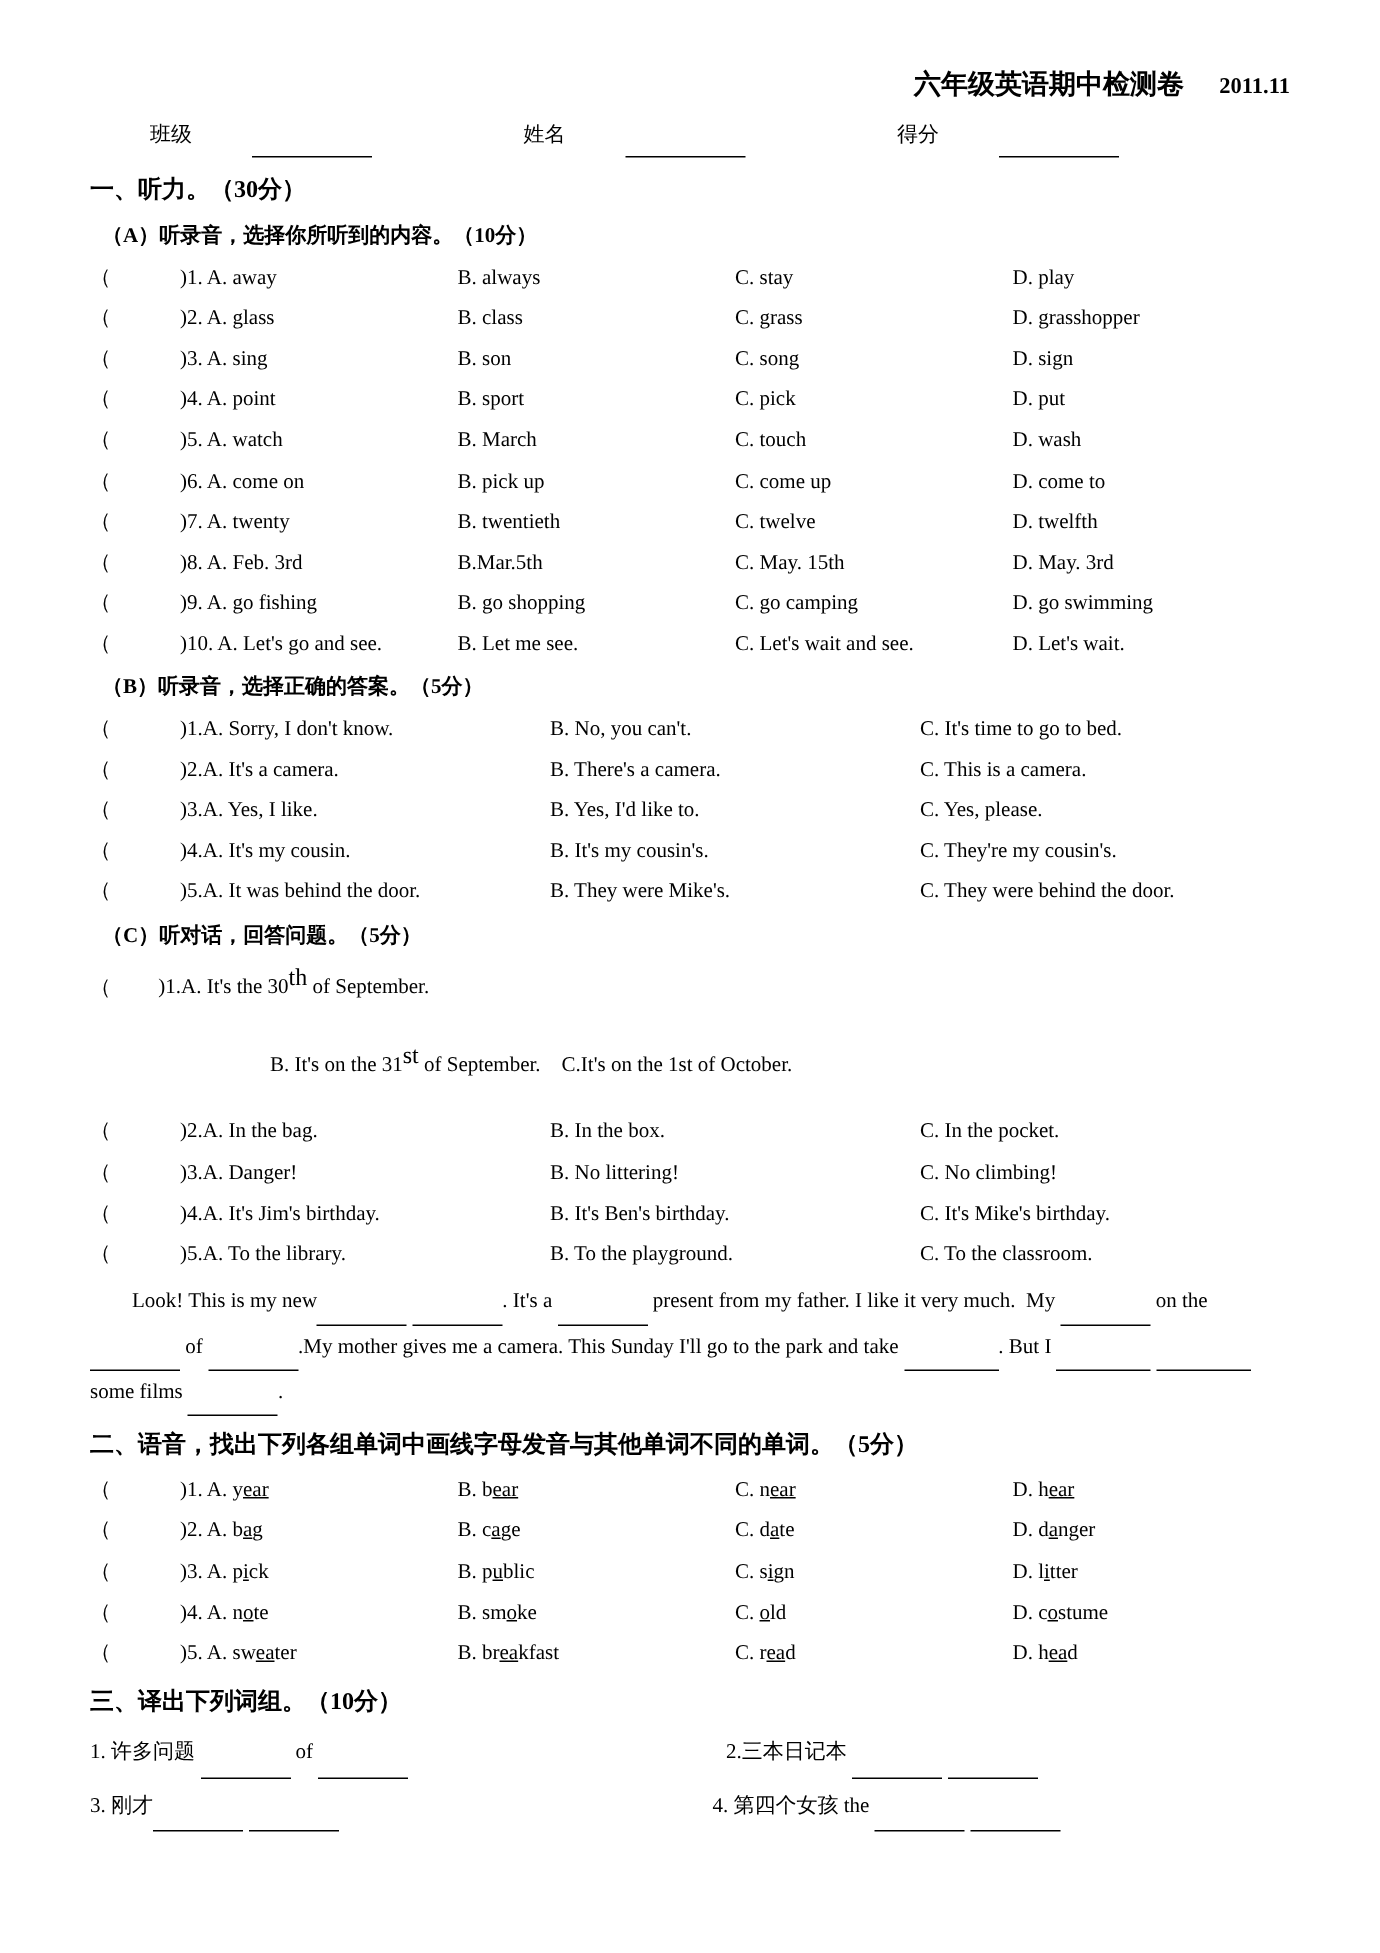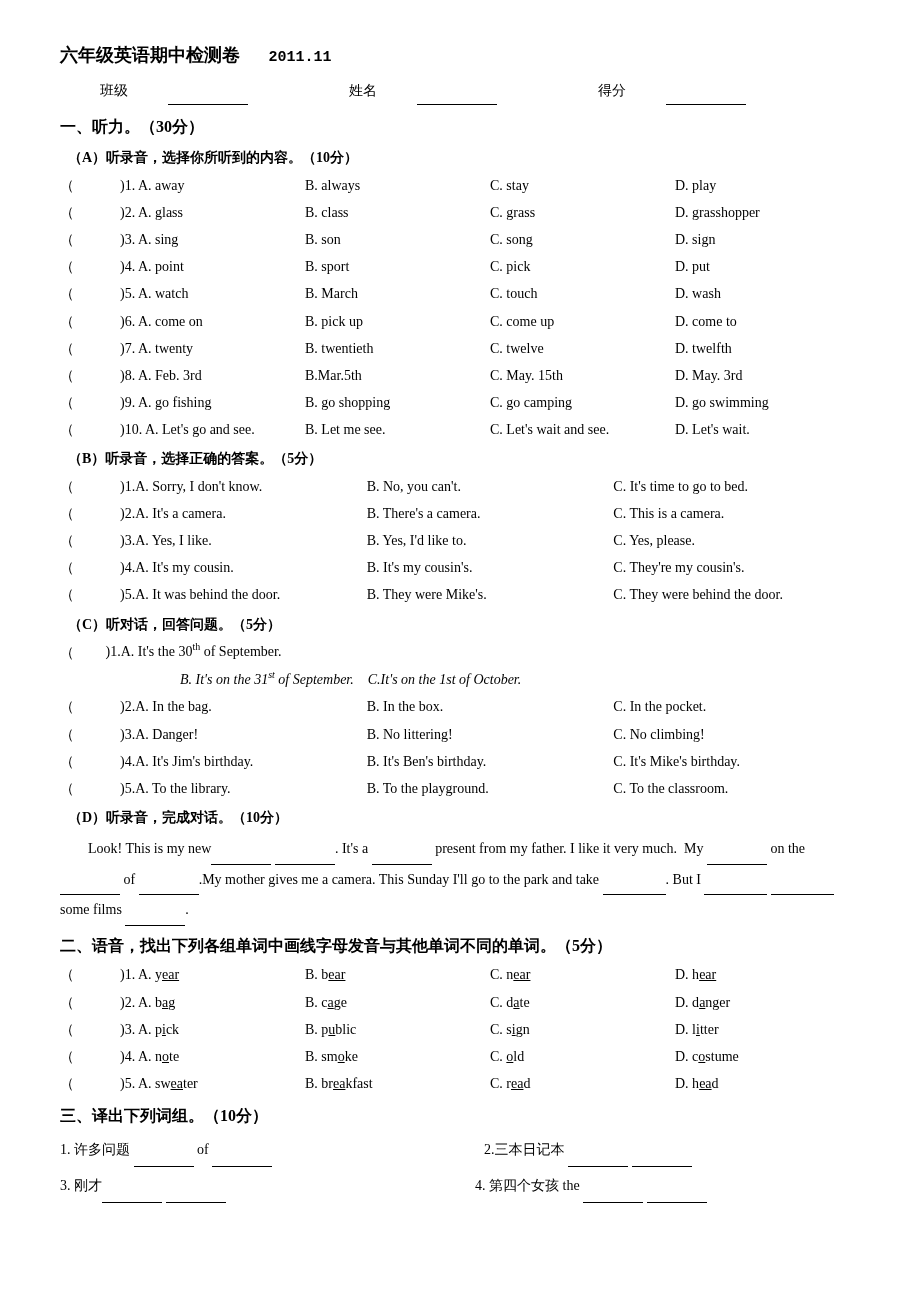--- a/index.html
+++ b/index.html
@@ -7,23 +7,22 @@
       background: #fff;
       font-family: "SimSun", "宋体", serif;
       font-size: 14px;
       color: #000;
       width: 920px;
       min-height: 1302px;
       padding: 40px 60px;
       line-height: 1.8;
     }
     .title-area {
-      text-align: left;
+      text-align: right;
       margin-bottom: 6px;
-      font-family: Liberation Mono, monospace;
     }
     .main-title {
       font-size: 18px;
       font-weight: bold;
       display: inline-block;
     }
     .date-label {
       font-size: 15px;
       font-weight: bold;
       margin-left: 20px;
@@ -52,21 +51,21 @@
     }
     .fill-blank {
       display: inline-block;
       border-bottom: 1px solid #000;
       min-width: 60px;
     }
     .bold { font-weight: bold; }
     .underline-text {
       text-decoration: underline;
     }
-    sup { font-size: 10px; }
+    sup { font-size: 16px; }
     .q-row-4col {
       display: grid;
       grid-template-columns: 60px 1fr 1fr 1fr 1fr;
       line-height: 1.8;
       margin: 2px 0;
     }
     .q-row-3col {
       display: grid;
       grid-template-columns: 60px 1fr 1fr 1fr;
       line-height: 1.8;
@@ -204,21 +203,21 @@
       </div>
     </div>
 
     <div>
       <div class="sub-section">（C）听对话，回答问题。（5分）</div>
 
       <div style="line-height:1.8; margin: 2px 0;">
         <span>（&nbsp;&nbsp;&nbsp;&nbsp;&nbsp;&nbsp;&nbsp;&nbsp;</span>
         <span>)1.A. It's the 30<sup>th</sup> of September.</span>
       </div>
-      <div style="line-height:1.8; margin: 2px 0; padding-left: 120px; font-style: italic;">
+      <div style="line-height:1.8; margin: 19px 0; padding-left: 120px;">
         <span>B. It's on the 31<sup>st</sup> of September.&nbsp;&nbsp;&nbsp;&nbsp;C.It's on the 1st of October.</span>
       </div>
 
       <div class="q-row-3col">
         <span>（&nbsp;&nbsp;&nbsp;&nbsp;</span>
         <span>)2.A. In the bag.</span>
         <span>B. In the box.</span>
         <span>C. In the pocket.</span>
       </div>
       <div class="q-row-3col">
@@ -235,21 +234,20 @@
       </div>
       <div class="q-row-3col">
         <span>（&nbsp;&nbsp;&nbsp;&nbsp;</span>
         <span>)5.A. To the library.</span>
         <span>B. To the playground.</span>
         <span>C. To the classroom.</span>
       </div>
     </div>
 
     <div>
-      <div class="sub-section">（D）听录音，完成对话。（10分）</div>
       <div style="line-height: 2.1; margin: 4px 0; text-indent: 2em;">
         <span>Look! This is my new<span class="fill-blank">&nbsp;&nbsp;&nbsp;&nbsp;&nbsp;&nbsp;&nbsp;&nbsp;</span> <span class="fill-blank">&nbsp;&nbsp;&nbsp;&nbsp;&nbsp;&nbsp;&nbsp;&nbsp;</span>. It's a <span class="fill-blank">&nbsp;&nbsp;&nbsp;&nbsp;&nbsp;&nbsp;&nbsp;&nbsp;</span> present from my father. I like it very much.&nbsp; My <span class="fill-blank">&nbsp;&nbsp;&nbsp;&nbsp;&nbsp;&nbsp;&nbsp;&nbsp;</span> on the <span class="fill-blank">&nbsp;&nbsp;&nbsp;&nbsp;&nbsp;&nbsp;&nbsp;&nbsp;</span> of <span class="fill-blank">&nbsp;&nbsp;&nbsp;&nbsp;&nbsp;&nbsp;&nbsp;&nbsp;</span>.My mother gives me a camera. This Sunday I'll go to the park and take <span class="fill-blank">&nbsp;&nbsp;&nbsp;&nbsp;&nbsp;&nbsp;&nbsp;&nbsp;&nbsp;&nbsp;</span>. But I <span class="fill-blank">&nbsp;&nbsp;&nbsp;&nbsp;&nbsp;&nbsp;&nbsp;&nbsp;&nbsp;&nbsp;</span> <span class="fill-blank">&nbsp;&nbsp;&nbsp;&nbsp;&nbsp;&nbsp;&nbsp;&nbsp;&nbsp;&nbsp;</span> some films <span class="fill-blank">&nbsp;&nbsp;&nbsp;&nbsp;&nbsp;&nbsp;&nbsp;&nbsp;</span>.</span>
       </div>
     </div>
   </div>
 
   <div>
     <div class="section-title">二、语音，找出下列各组单词中画线字母发音与其他单词不同的单词。（5分）</div>
 
     <div class="q-row-4col">

